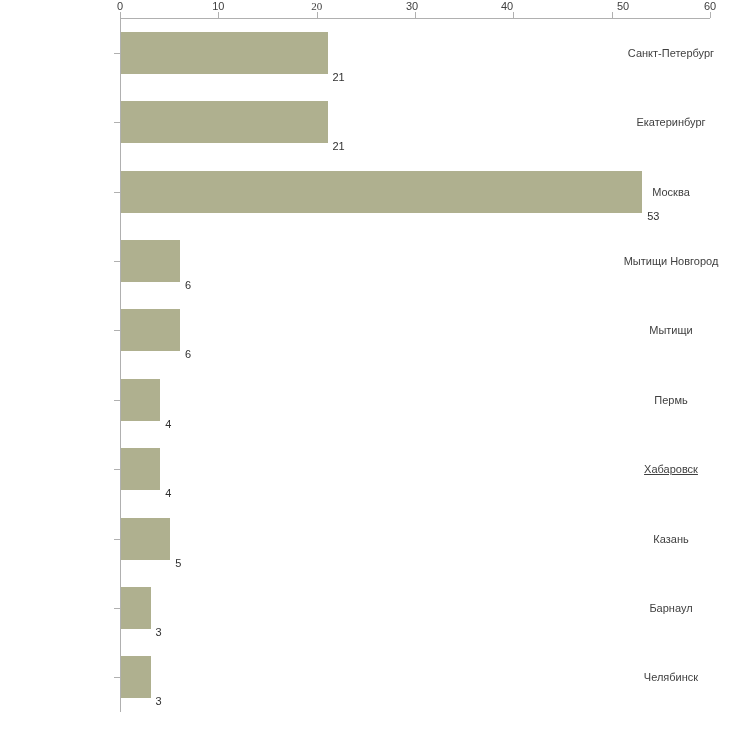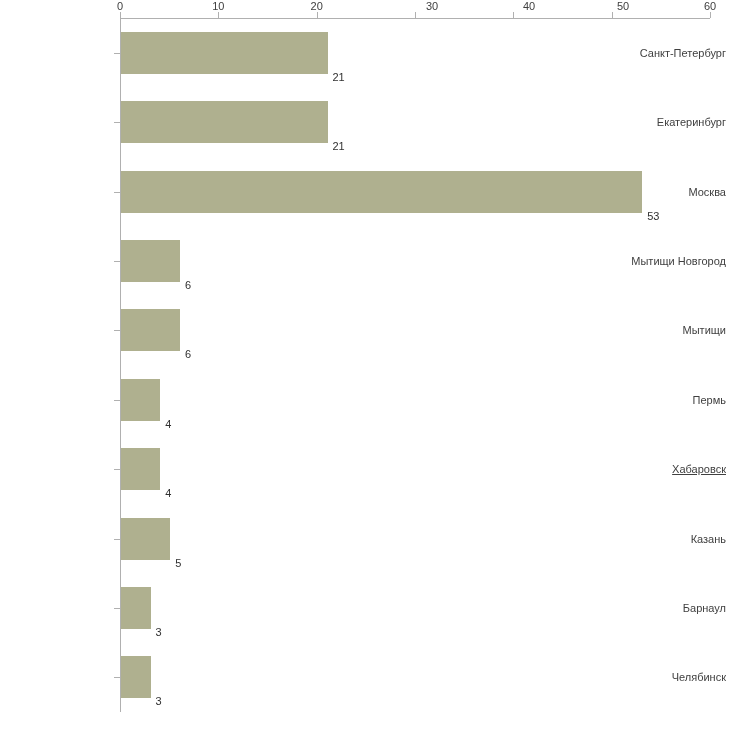--- a/index.html
+++ b/index.html
@@ -55,21 +55,21 @@
     position: absolute;
     left: 114px;
     width: 6px;
     height: 1px;
     background: #b0b0b0;
   }
   .cat-label {
     position: absolute;
     right: 0px;
     width: 114px;
-    text-align: right;
+    text-align: center;
     transform: translateY(-50%);
     font-size: 11px;
     color: #404040;
     white-space: nowrap;
     padding-right: 4px;
     box-sizing: border-box;
   }
   .bar {
     position: absolute;
     background: #afb08f;
@@ -98,25 +98,25 @@
 <div id="chart-root">
   <div class="chart-title"></div>
   <div class="axis-line-x"></div>
   <div class="axis-line-y"></div>
   <div id="x-ticks">
       <div class="tick-x" style="left: 120px;"></div>
       <div class="tick-x-label" style="left: 120px;">0</div>
       <div class="tick-x" style="left: 218.333px;"></div>
       <div class="tick-x-label" style="left: 218.333px;">10</div>
       <div class="tick-x" style="left: 316.667px;"></div>
-      <div class="tick-x-label" style="left: 316.667px;">20</div>
+      <div class="tick-x-label" style="left: 316.667px; font-family: Liberation Serif, serif;">20</div>
       <div class="tick-x" style="left: 415px;"></div>
-      <div class="tick-x-label" style="left: 432px;">30</div>
+      <div class="tick-x-label" style="left: 412px;">30</div>
       <div class="tick-x" style="left: 513.333px;"></div>
-      <div class="tick-x-label" style="left: 529px;">40</div>
+      <div class="tick-x-label" style="left: 507px;">40</div>
       <div class="tick-x" style="left: 611.667px;"></div>
       <div class="tick-x-label" style="left: 623px;">50</div>
       <div class="tick-x" style="left: 710px;"></div>
       <div class="tick-x-label" style="left: 710px;">60</div>
     </div>
   <div id="y-ticks">
       <div class="tick-y" style="top: 53px;"></div>
       <div class="cat-label" style="top: 52.7px;">Санкт-Петербург</div>
       <div class="tick-y" style="top: 122px;"></div>
       <div class="cat-label" style="top: 122.1px;">Екатеринбург</div>

